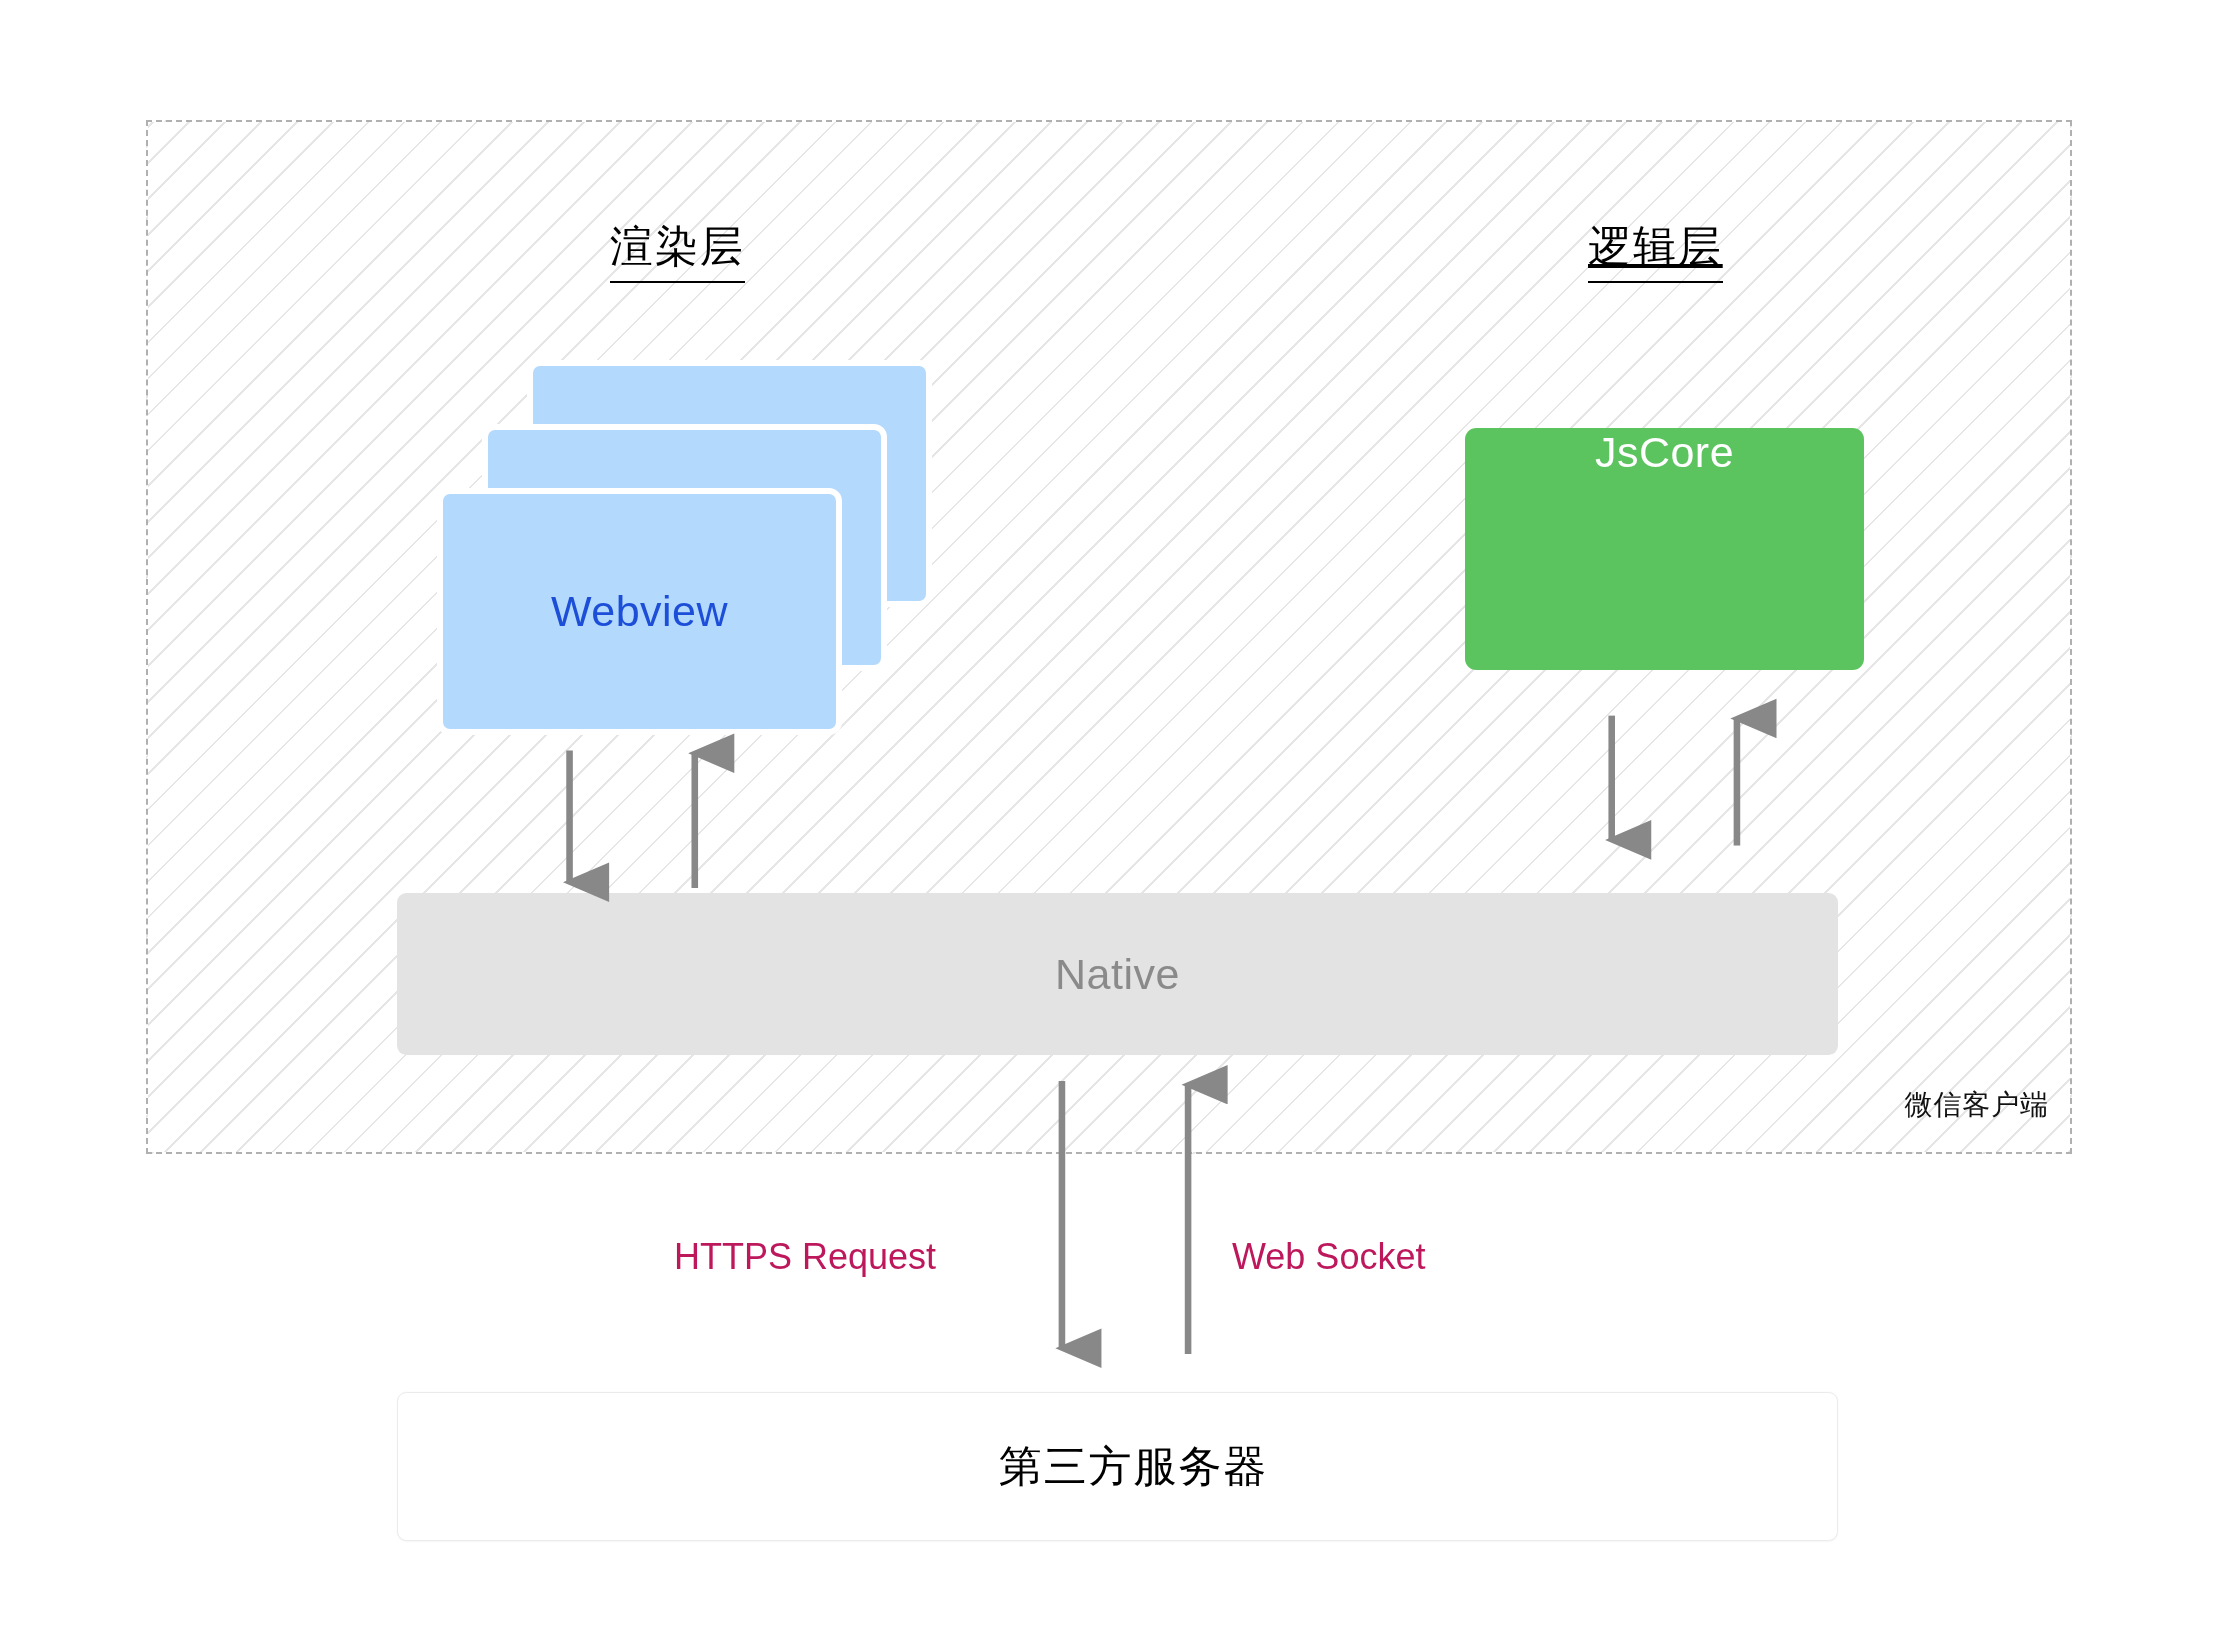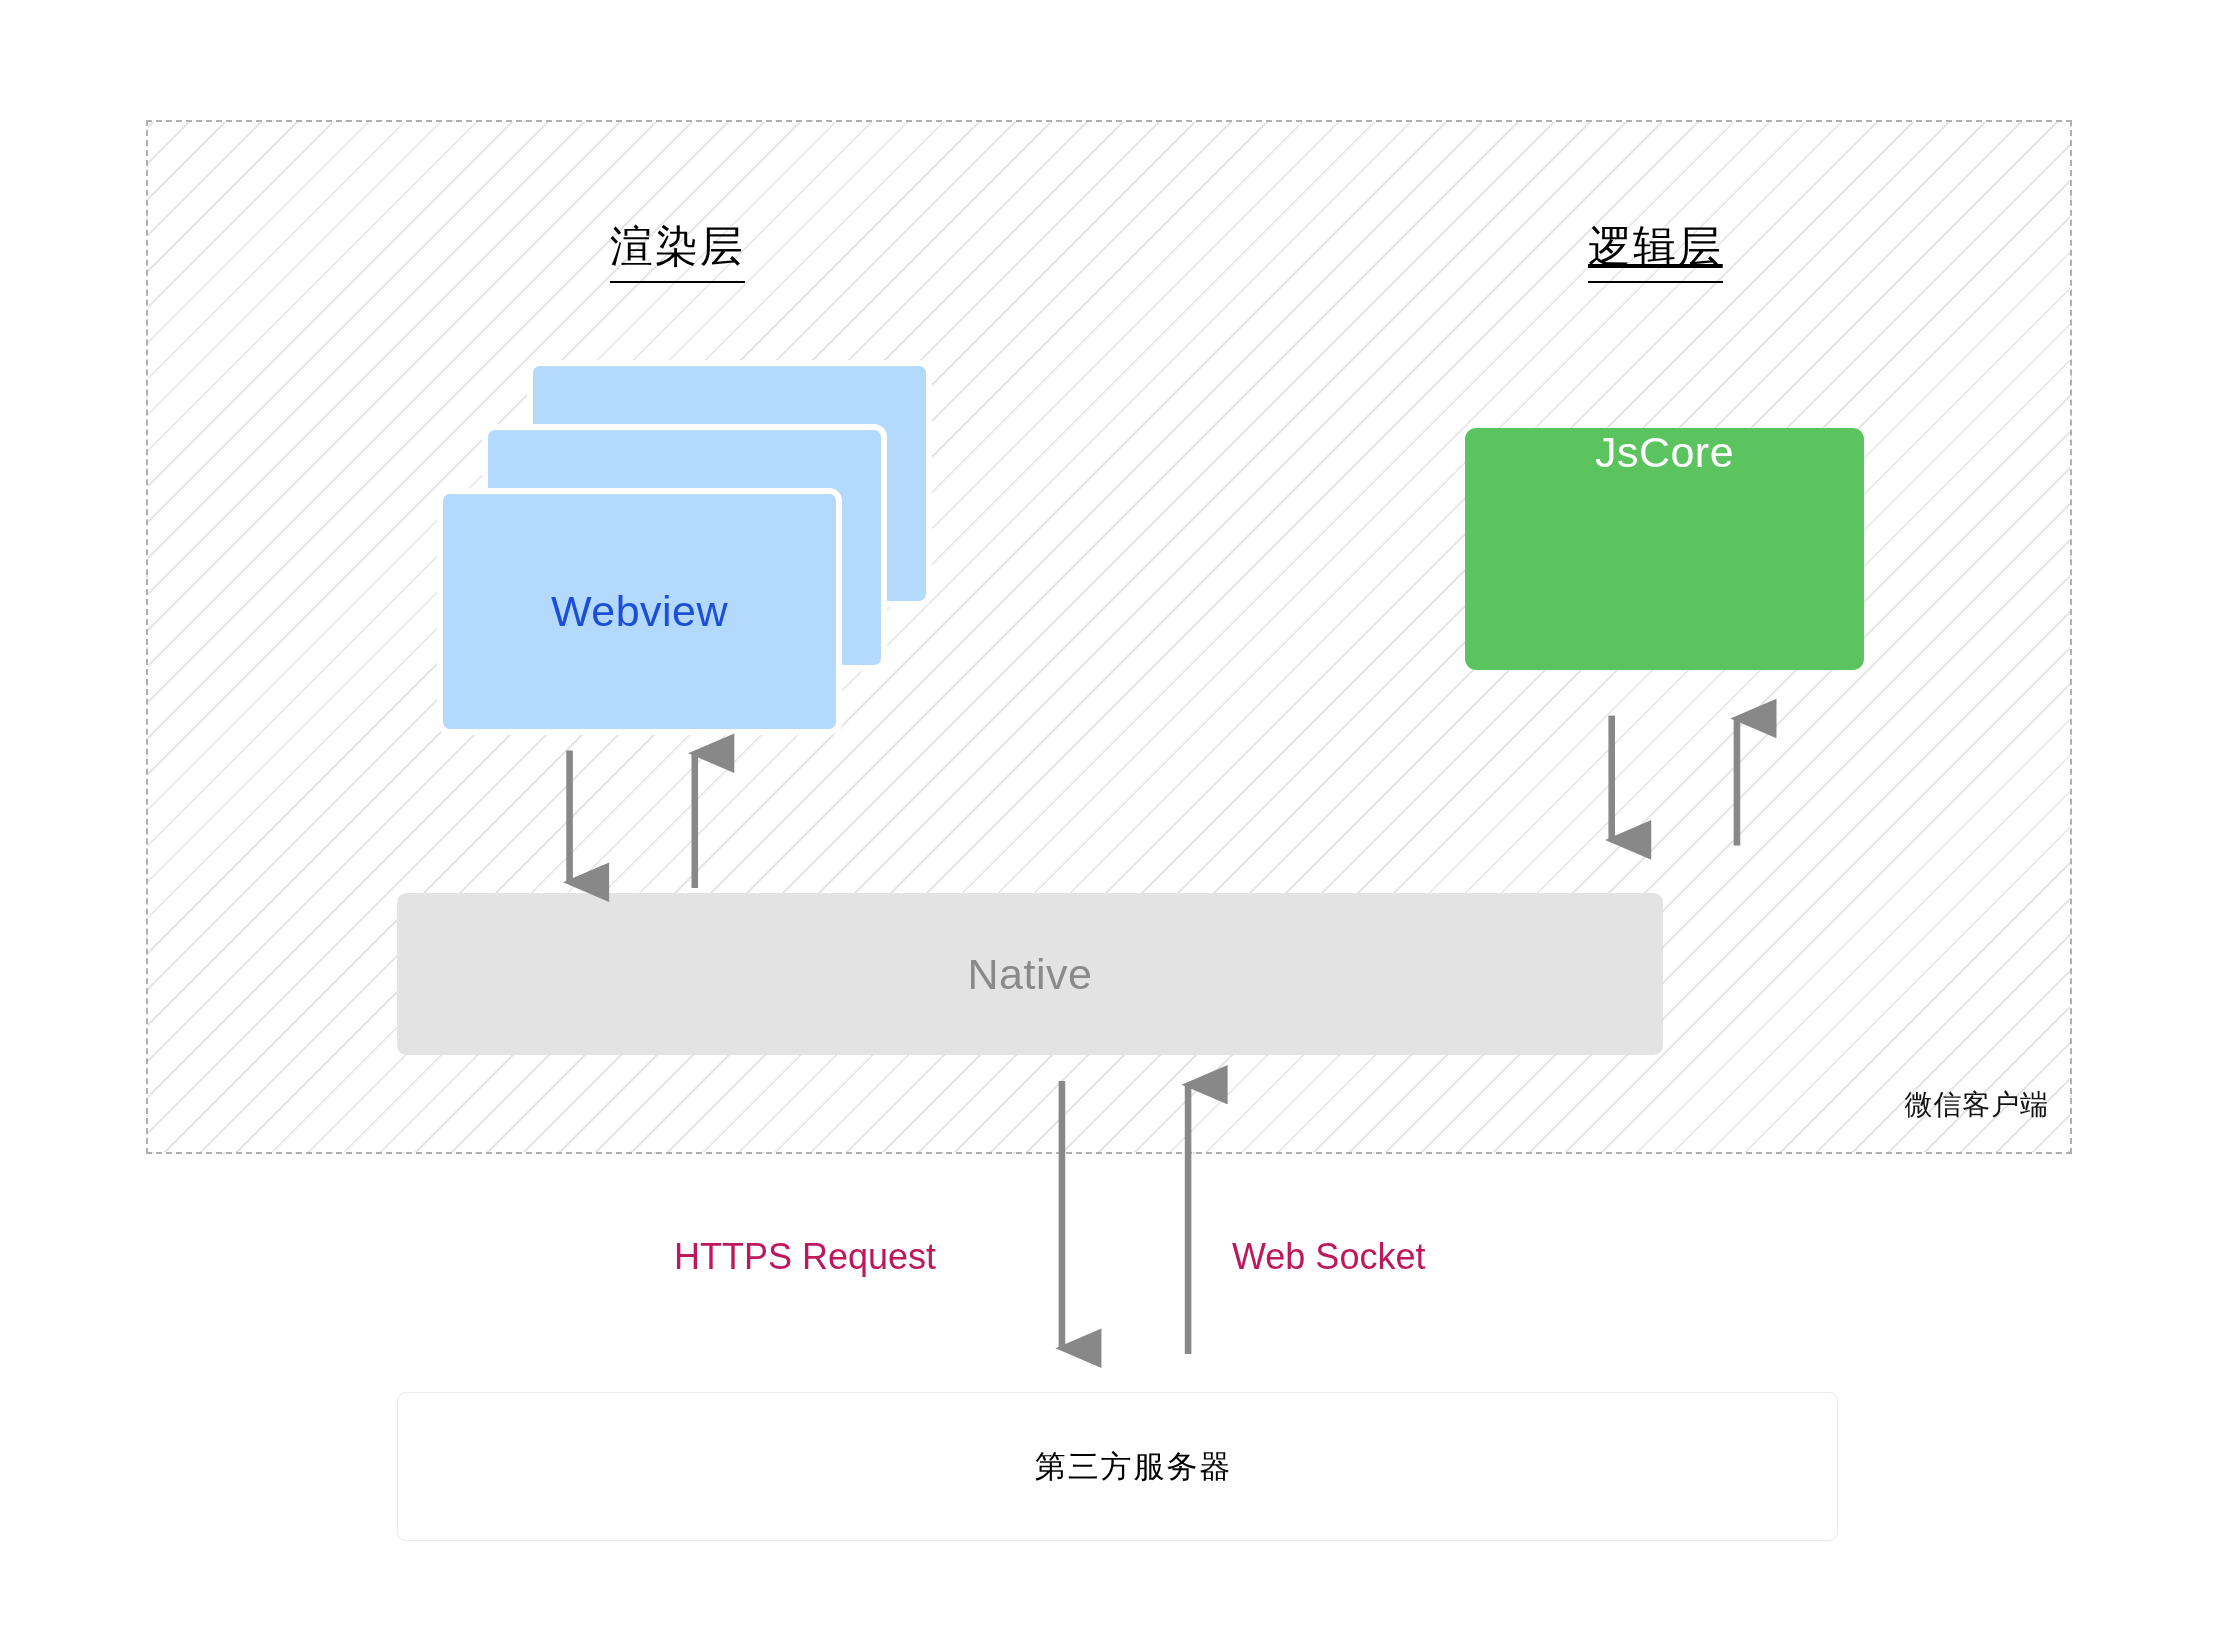--- a/index.html
+++ b/index.html
@@ -102,21 +102,21 @@
   #jscore-label {
     font-size: 43px;
     color: #ffffff;
     letter-spacing: 0.5px;
   }
 
   
   #native-bar {
     position: absolute;
     left: 397px; top: 893px;
-    width: 1266px; height: 162px;
+    width: 1441px; height: 162px;
     background: #e3e3e3;
     border-radius: 9.4px;
     display: flex;
     align-items: center;
     justify-content: center;
   }
   #native-label {
     font-size: 43px;
     color: #8a8a8a;
     letter-spacing: 0.5px;
@@ -130,21 +130,21 @@
     background: #ffffff;
     border: 1.9px solid #ebebeb;
     border-radius: 9.4px;
     box-sizing: border-box;
     display: flex;
     align-items: center;
     justify-content: center;
     box-shadow: 0 0.9px 1.9px rgba(0,0,0,0.04);
   }
   #server-label {
-    font-size: 31px;
+    font-size: 43px;
     color: #000000;
     letter-spacing: 1.9px;
     margin-left: 32px;
   }
 
   
   #arrow-layer {
     position: absolute;
     left: 0; top: 0;
     width: 2218px; height: 1644px;

